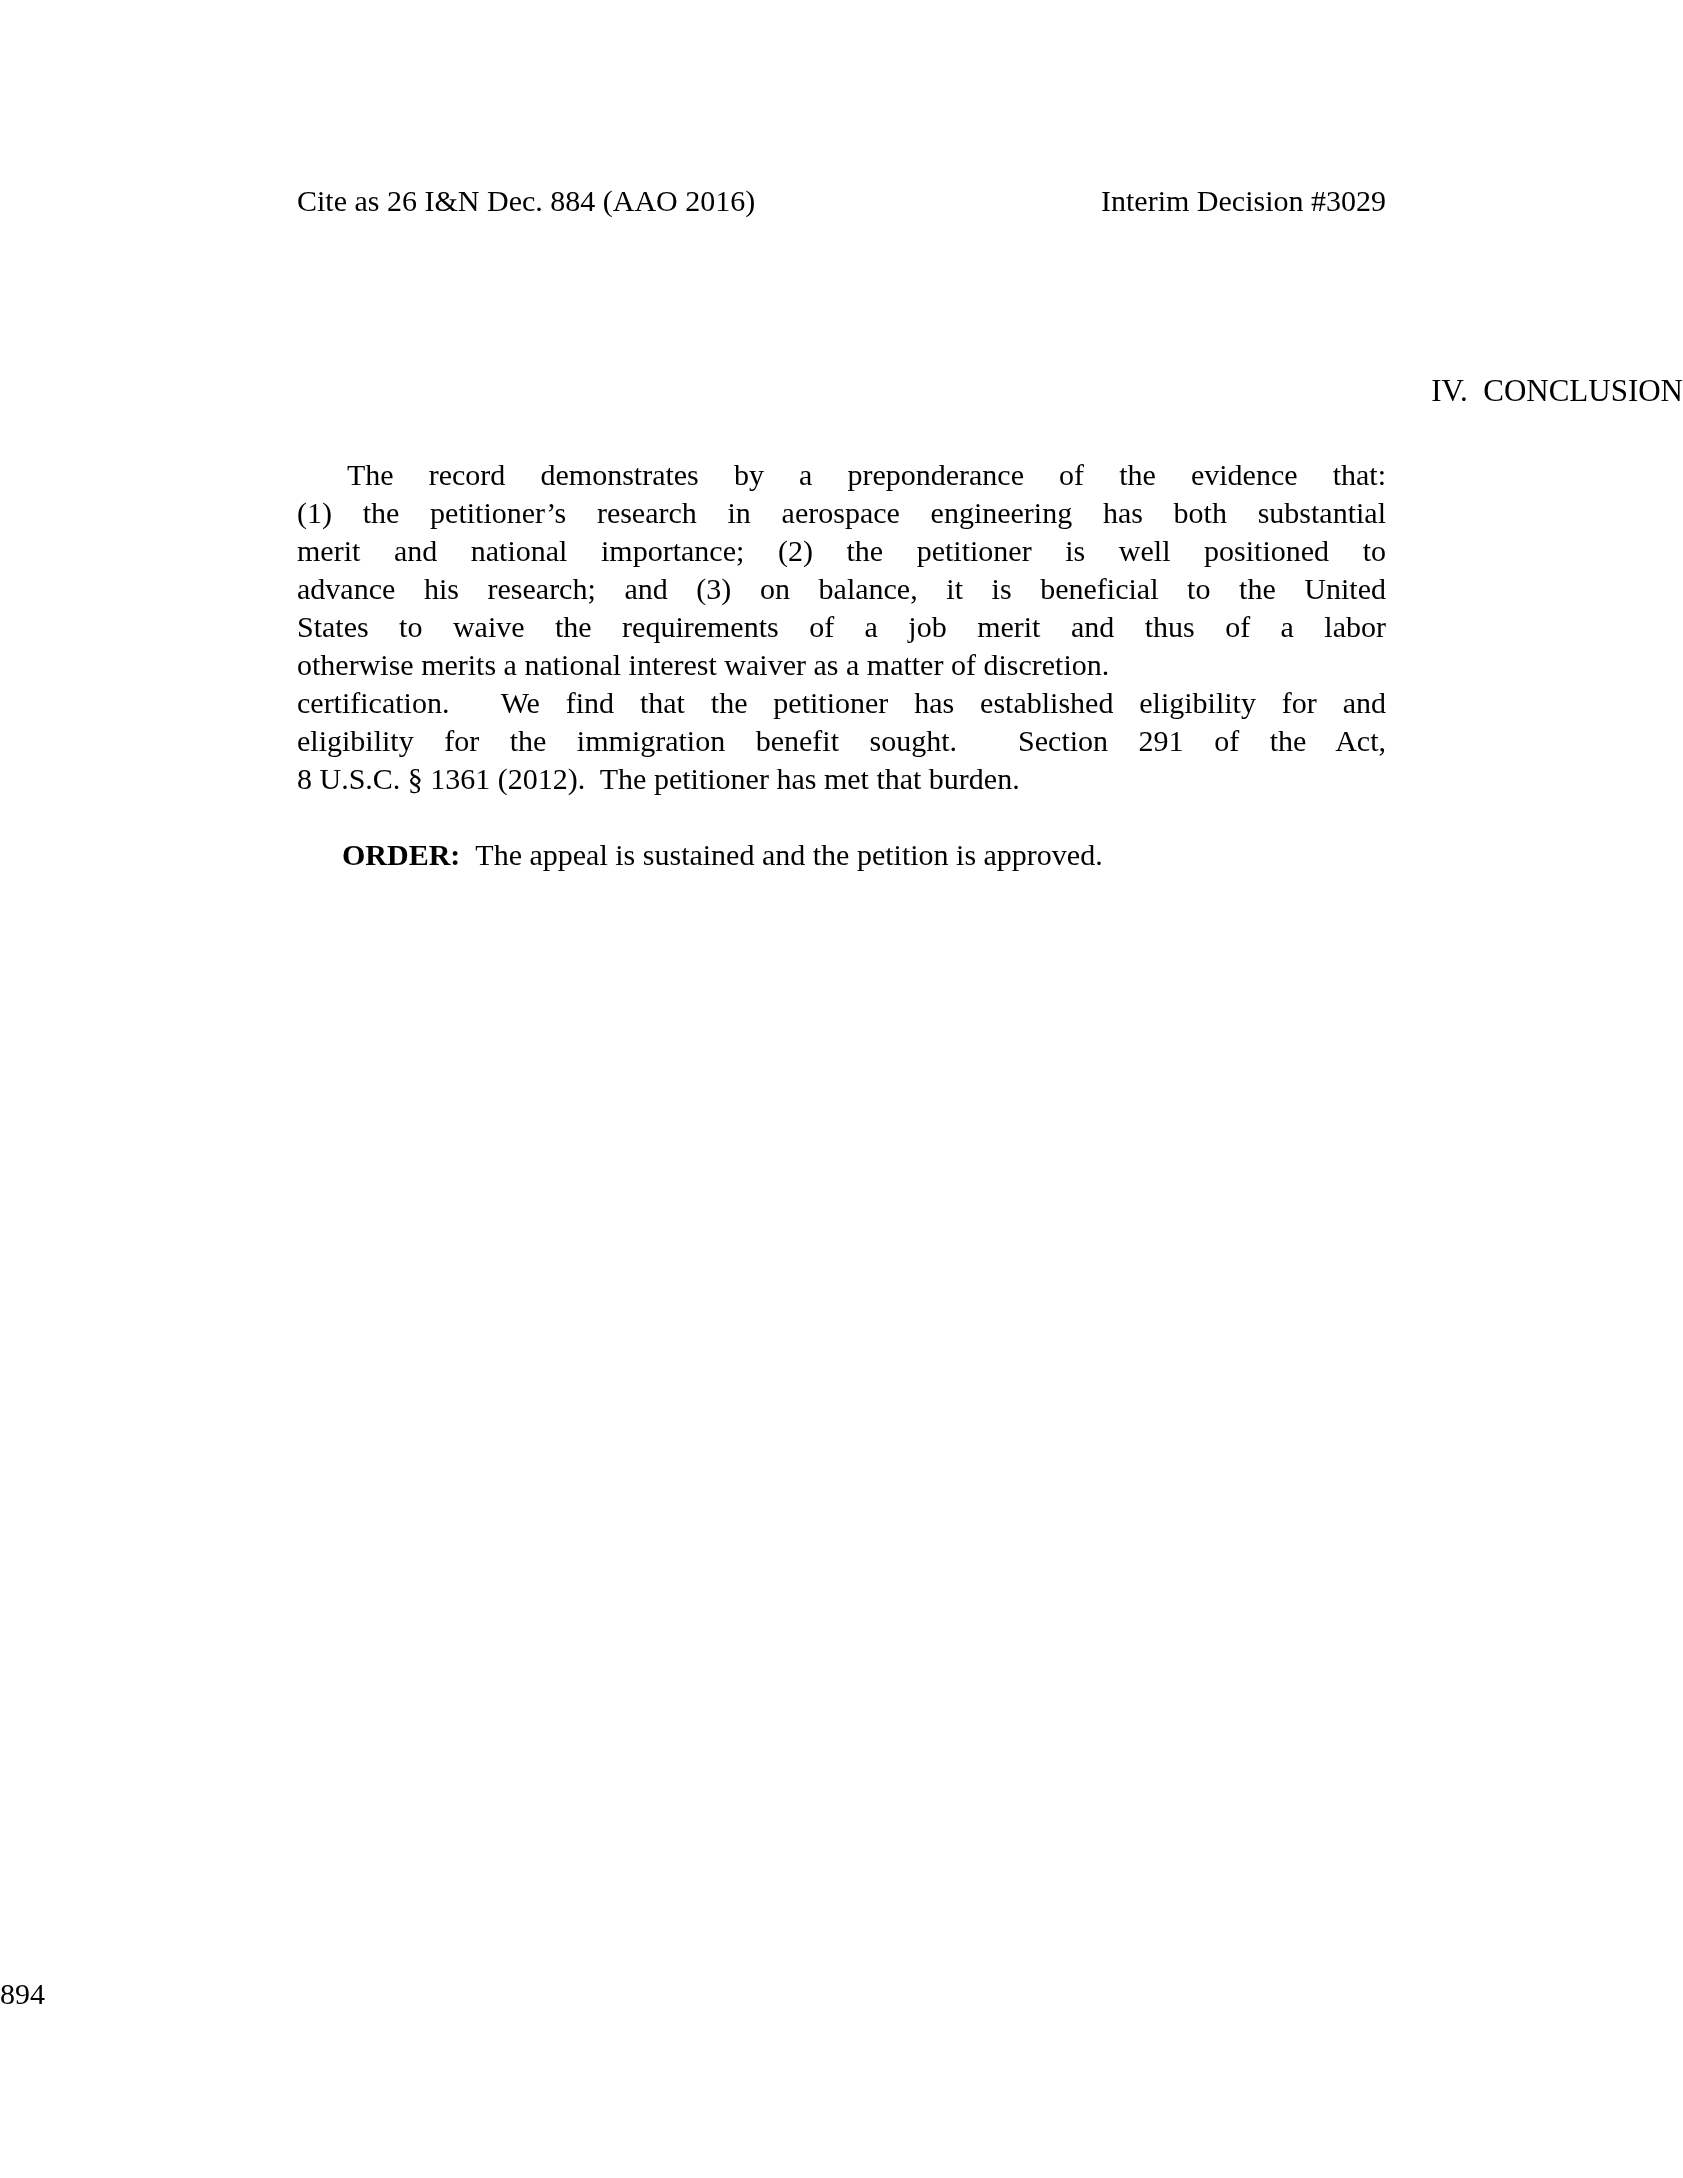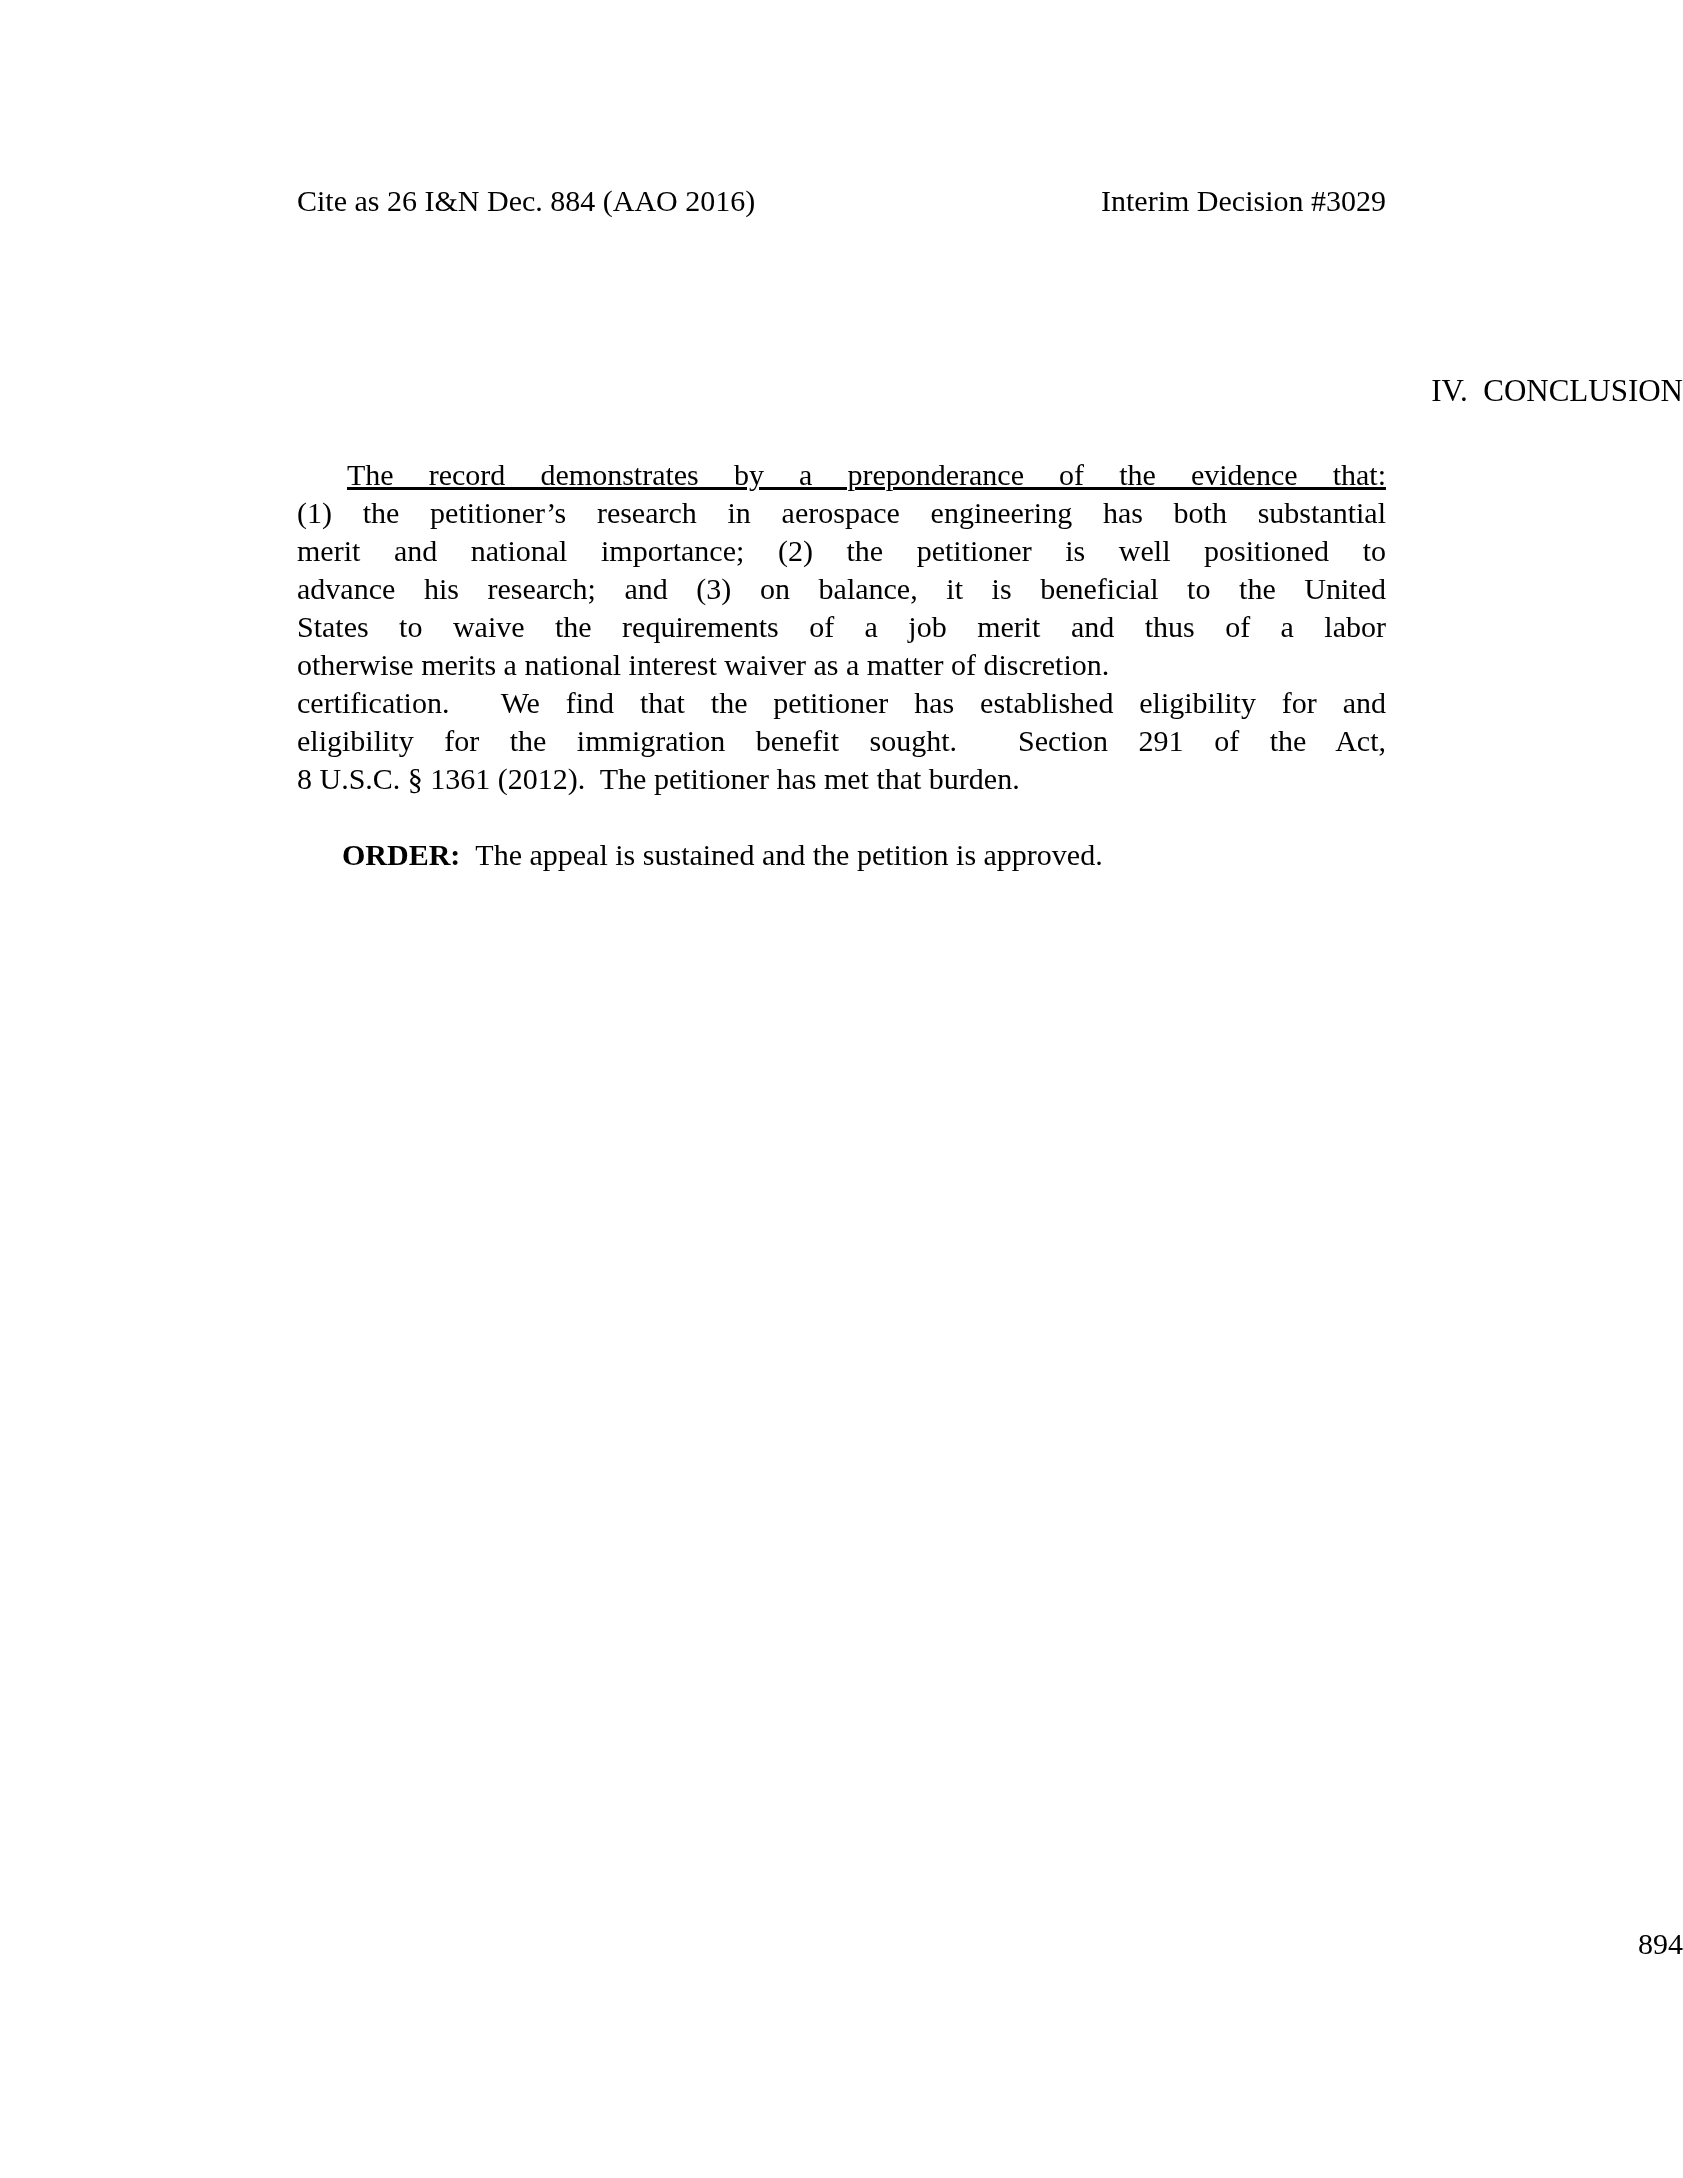--- a/index.html
+++ b/index.html
@@ -46,36 +46,36 @@
     width: 1089px;
     font-size: 30px;
     line-height: 38px;
   }
   .paragraph { margin: 0; }
   .line {
     text-align: justify;
     text-align-last: justify;
     white-space: pre-wrap;
   }
-  .line.first { text-indent: 50px; text-decoration: underline; }
+  .line.first { text-indent: 50px; }
   .line.last { text-align-last: left; }
   .order-line {
     margin: 0;
     white-space: pre-wrap;
   }
   .order-label {
     font-weight: bold;
     margin-right: 15px;
   }
   .page-footer {
     position: absolute;
-    top: 1927px;
+    top: 1977px;
     left: 0;
     width: 100%;
-    text-align: right;
+    text-align: left;
     font-size: 30px;
     line-height: 1.15;
   }
 </style>
 </head>
 <body>
 
 <div class="page" style="background: rgb(255, 255, 255); color: rgb(0, 0, 0);">
 
   <div class="running-header">

